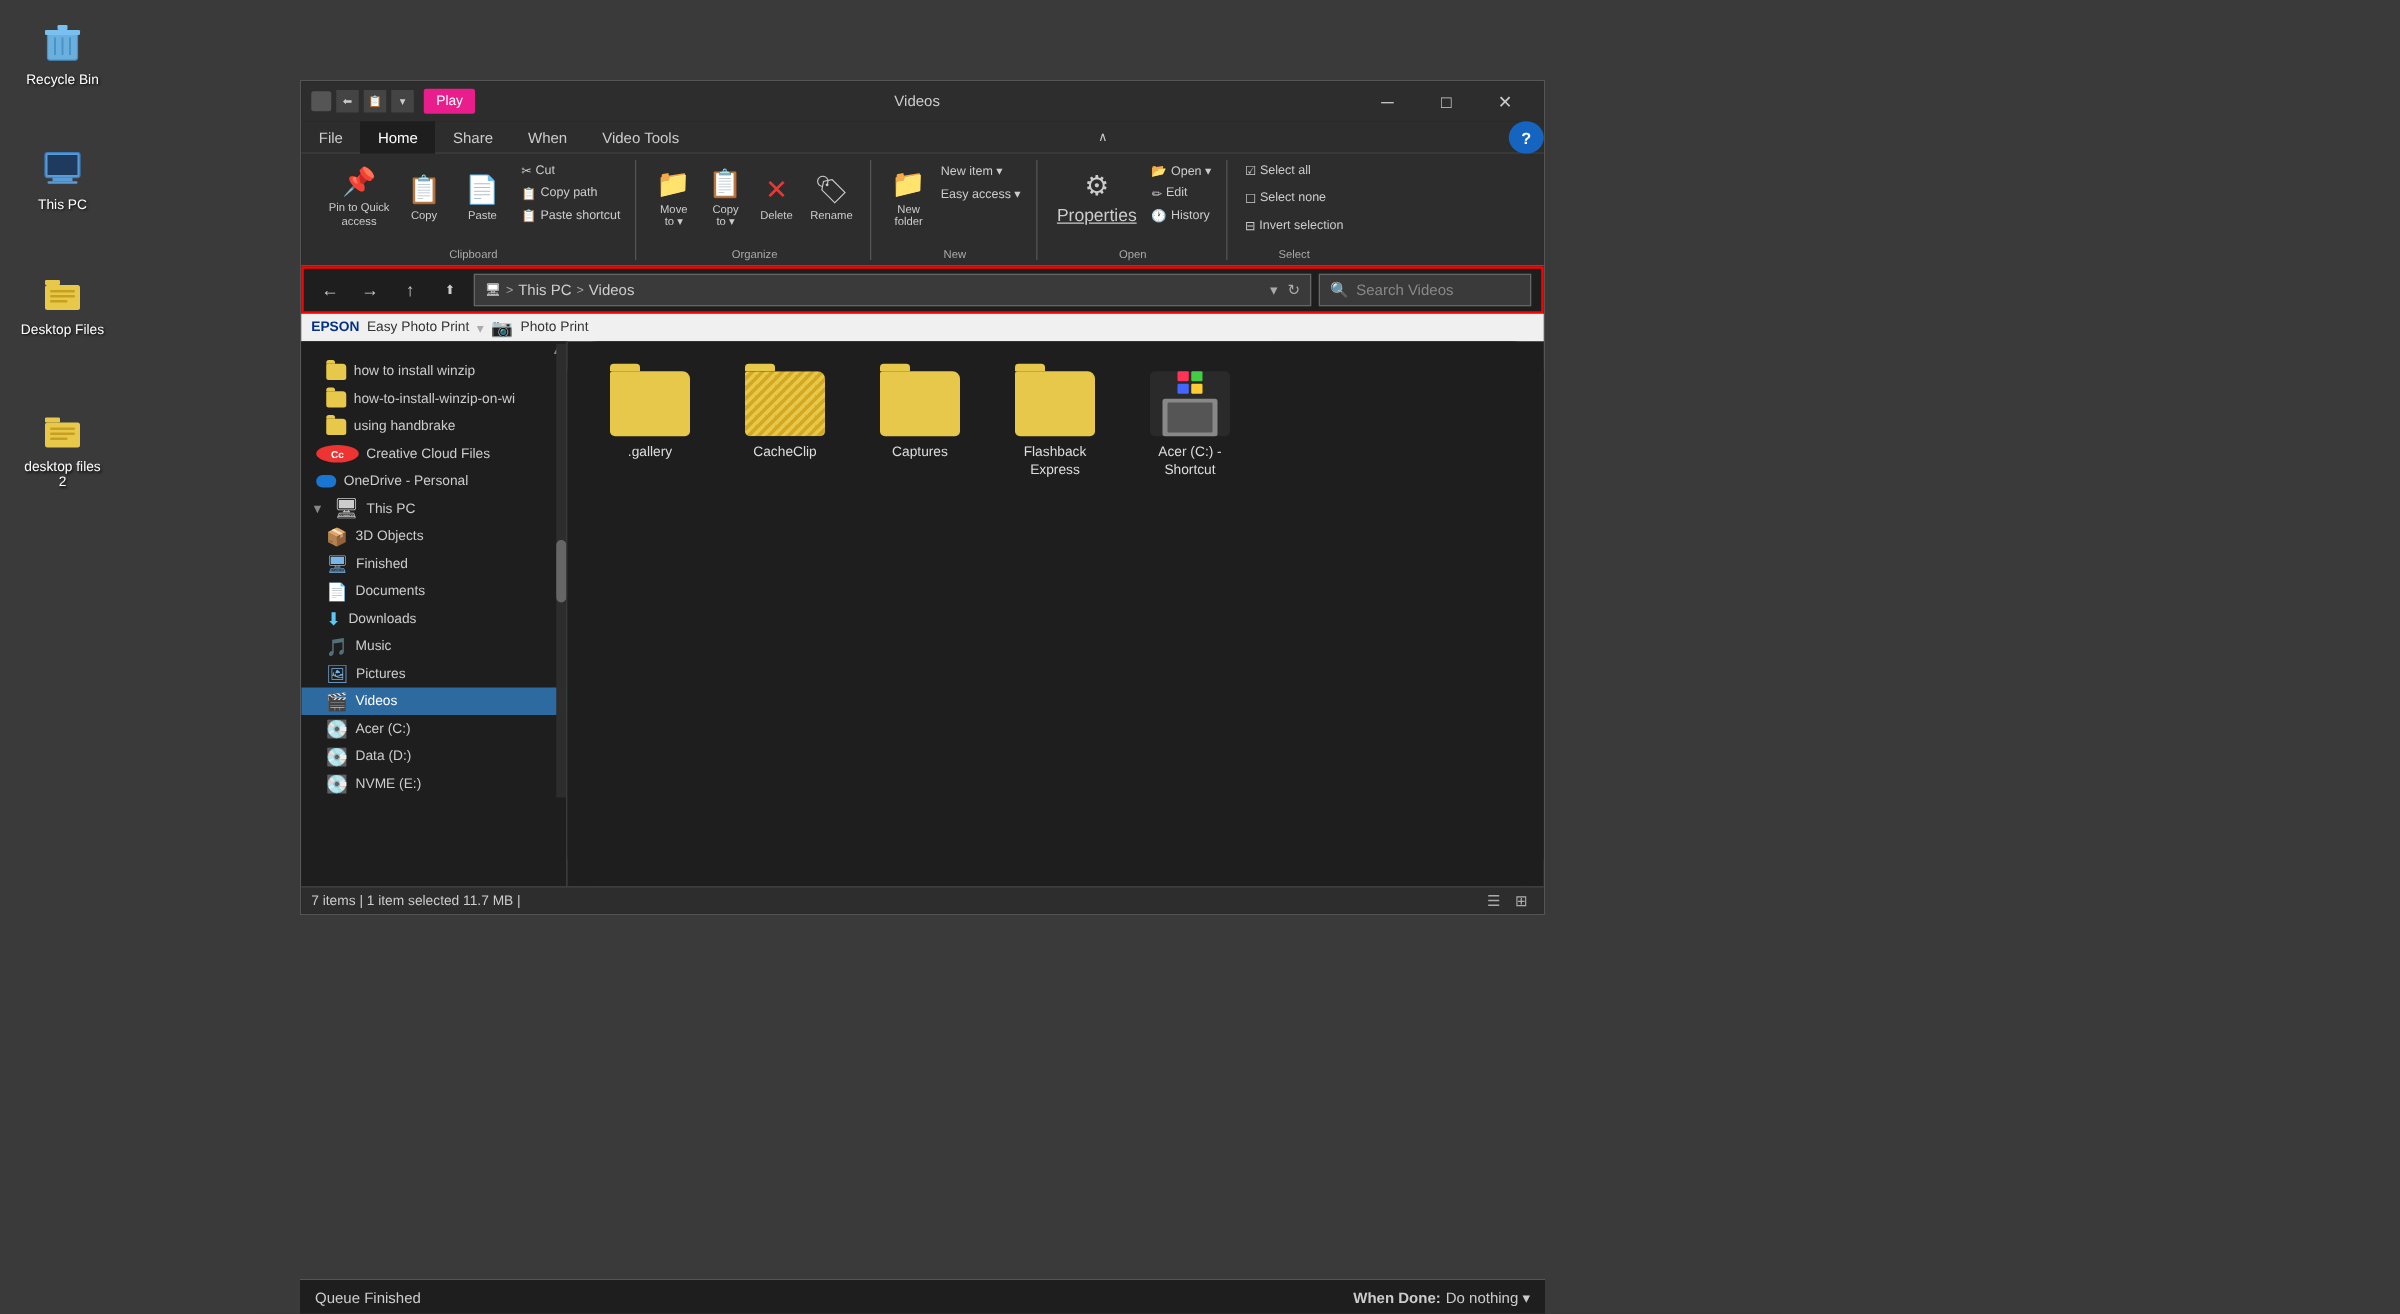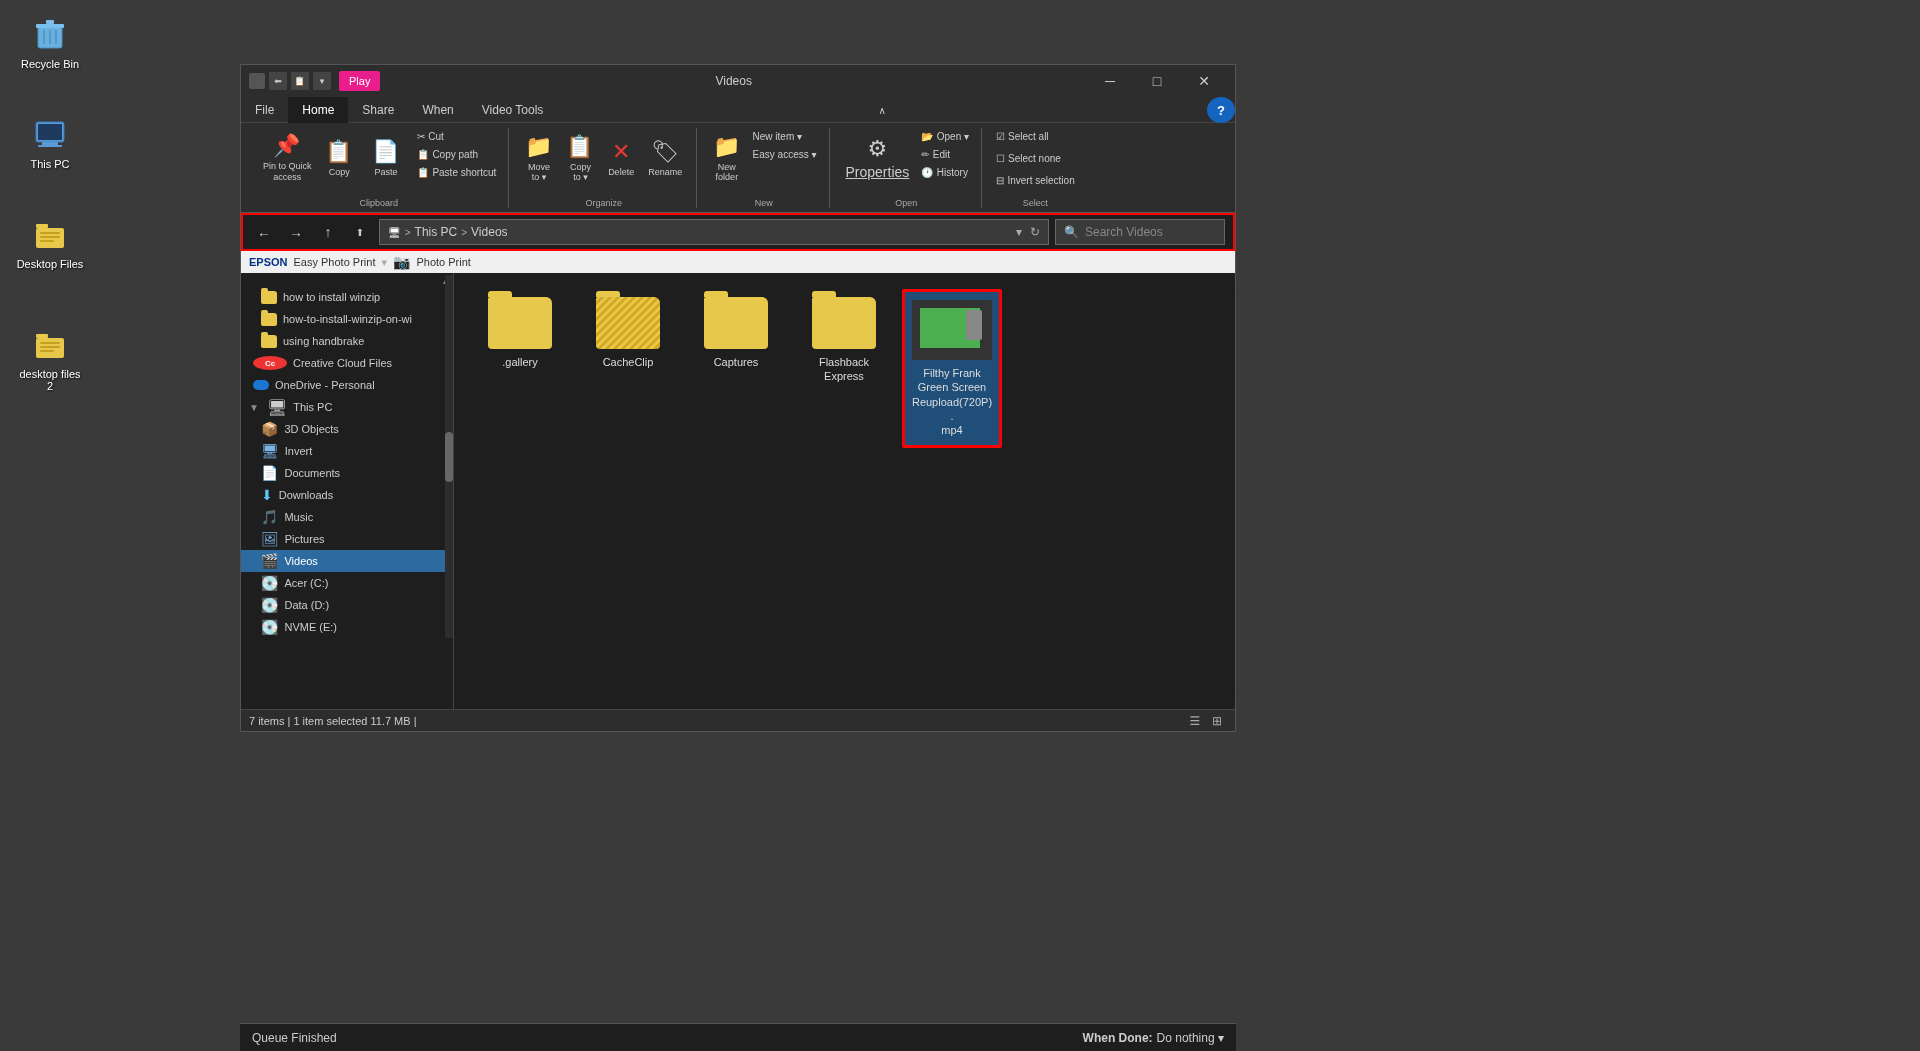--- a/index.html
+++ b/index.html
@@ -799,21 +799,21 @@
           <span style="font-size:16px;">🖥</span>
           <span style="font-size:11px;color:#ccc;">This PC</span>
         </div>
 
         <div class="sidebar-item indent-1">
           <span style="font-size:14px;color:#7ab5e8;">📦</span>
           <span style="font-size:11px;color:#ccc;">3D Objects</span>
         </div>
         <div class="sidebar-item indent-1">
           <span style="font-size:14px;color:#7ab5e8;">🖥</span>
-          <span style="font-size:11px;color:#ccc;">Invert</span>
+          <span style="font-size:11px;color:#ccc;">Finished</span>
         </div>
         <div class="sidebar-item indent-1">
           <span style="font-size:14px;color:#7ab5e8;">📄</span>
           <span style="font-size:11px;color:#ccc;">Documents</span>
         </div>
         <div class="sidebar-item indent-1">
           <span style="font-size:14px;color:#5bc8f5;">⬇</span>
           <span style="font-size:11px;color:#ccc;">Downloads</span>
         </div>
         <div class="sidebar-item indent-1">
@@ -863,28 +863,35 @@
       <div class="file-item">
         <div class="folder-big"></div>
         <span class="item-label">Captures</span>
       </div>
 
       <div class="file-item">
         <div class="folder-big"></div>
         <span class="item-label">Flashback<br>Express</span>
       </div>
 
-
-      <div class="file-item selected" style="border:3px solid red;background:#1f4e79;">
-        <div class="video-thumbnail">
-          <div class="green-screen"></div>
-          <div class="person"></div>
-        </div>
-        <span class="item-label">Filthy Frank<br>Green Screen<br>Reupload(720P).<br>mp4</span>
-      </div>
+      <div class="file-item">
+        <div class="acer-icon">
+          <div class="windows-logo">
+            <div class="win-square win-red"></div>
+            <div class="win-square win-green"></div>
+            <div class="win-square win-blue"></div>
+            <div class="win-square win-yellow"></div>
+          </div>
+          <div class="acer-drive">
+            <div class="acer-drive-inner"></div>
+          </div>
+        </div>
+        <span class="item-label">Acer (C:) -<br>Shortcut</span>
+      </div>
+
 
     </div>
   </div>
 
   <div class="status-bar">
     <span>7 items  |  1 item selected  11.7 MB  |</span>
     <div class="spacer"></div>
     <div class="view-btns">
       <button class="view-btn" title="Details">☰</button>
       <button class="view-btn" title="Large icons">⊞</button>

